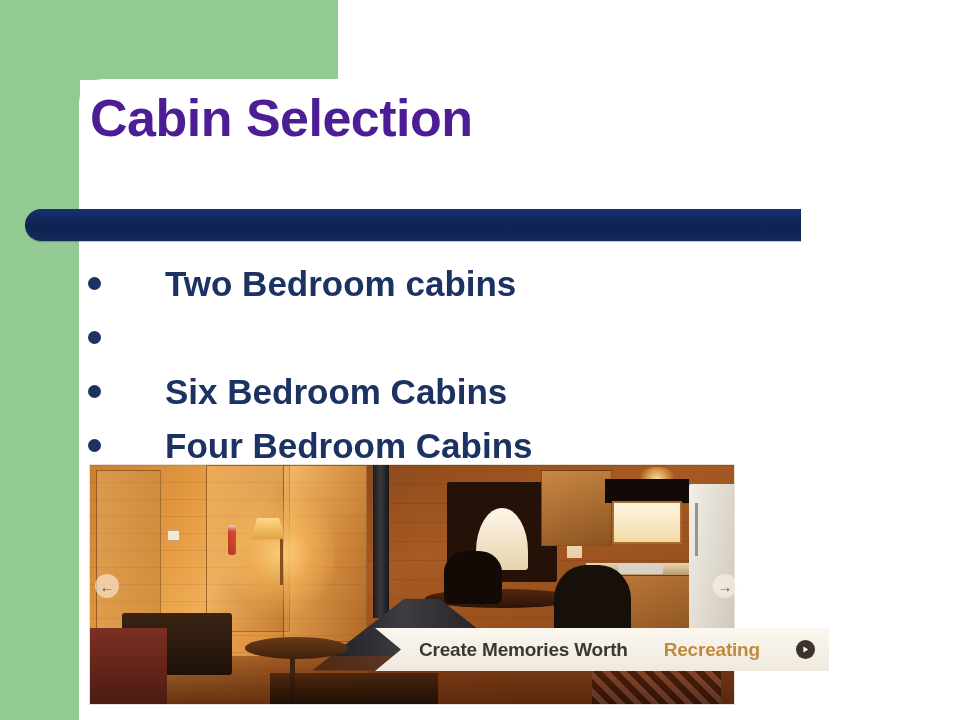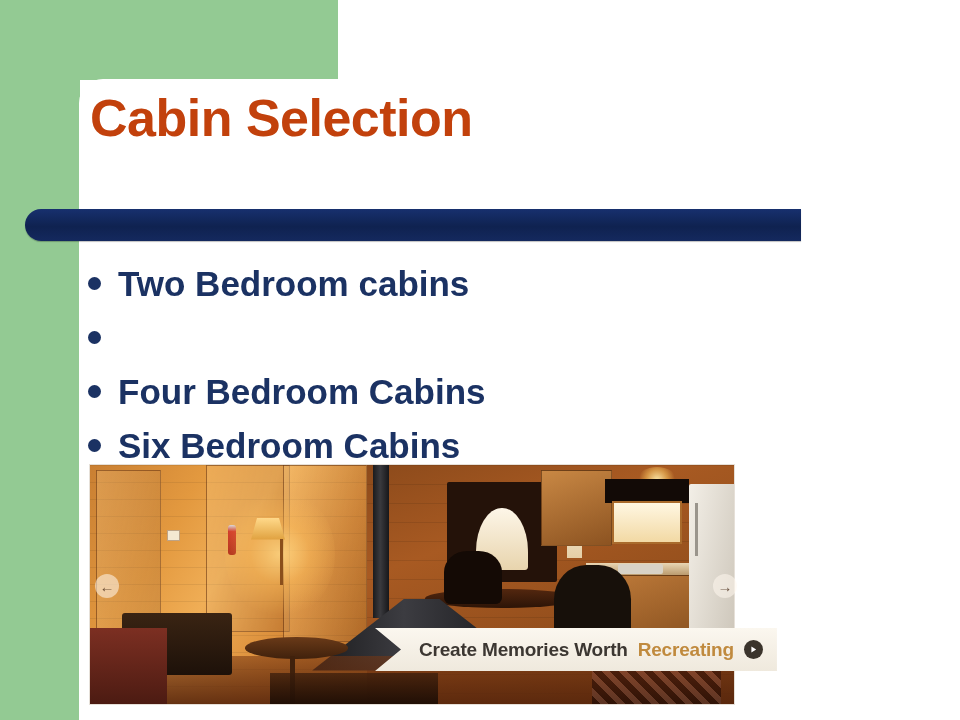--- a/index.html
+++ b/index.html
@@ -37,21 +37,21 @@
     border-top-left-radius: 24px;
   }
 
   
   .title {
     position: absolute;
     left: 90px; top: 88px;
     font-size: 52px;
     font-weight: bold;
     letter-spacing: -0.5px;
-    color: #c2410c;
+    color: #4c1d95;
     white-space: nowrap;
   }
 
   
   .navy-bar {
     position: absolute;
     left: 25px; top: 209px;
     width: 776px; height: 32px;
     background: linear-gradient(180deg, #17306e 0%, #0f2250 55%, #14295e 100%);
     border-top-left-radius: 16px;
@@ -76,20 +76,21 @@
     background: #1b3263;
     flex: 0 0 auto;
     margin-right: 17px;
   }
   .bullet-text {
     font-size: 35px;
     font-weight: bold;
     color: #1b3263;
     line-height: 1;
     white-space: nowrap;
+    margin-left: 47px;
   }
 
   
   .photo {
     position: absolute;
     left: 89px; top: 464px;
     width: 646px; height: 241px;
     overflow: hidden;
     background: #7a3d14;
     border: 1px solid #e6e0d8;
@@ -360,20 +361,21 @@
     position: absolute;
     left: 375px; top: 628px;
     height: 43px;
     display: flex;
     align-items: center;
     padding: 0 14px 0 44px;
     background: linear-gradient(180deg, #fbf7ef 0%, #efe9dd 100%);
     clip-path: polygon(0% 0%, 100% 0%, 100% 100%, 0% 100%, 26px 50%);
     box-shadow: 0 1px 2px rgba(0,0,0,0.3);
     white-space: nowrap;
+    gap: 26px;
   }
   .caption-main {
     font-size: 19px;
     font-weight: bold;
     color: #3c3732;
     letter-spacing: -0.2px;
   }
   .caption-accent {
     font-size: 19px;
     font-weight: bold;
@@ -409,25 +411,25 @@
   <div class="bullets">
     <div class="bullet-row">
       <span class="bullet-dot"></span>
       <span class="bullet-text">Two Bedroom cabins</span>
     </div>
     <div class="bullet-row">
       <span class="bullet-dot"></span>
     </div>
     <div class="bullet-row">
       <span class="bullet-dot"></span>
-      <span class="bullet-text">Four Bedroom Cabins</span>
+      <span class="bullet-text">Six Bedroom Cabins</span>
     </div>
     <div class="bullet-row">
       <span class="bullet-dot"></span>
-      <span class="bullet-text">Six Bedroom Cabins</span>
+      <span class="bullet-text">Four Bedroom Cabins</span>
     </div>
   </div>
 
   <div class="photo">
     <div class="photo-inner">
       <div class="wall-left"></div>
       <div class="wall-right"></div>
 
       <div class="door door-a"></div>
       <div class="door door-b"></div>

